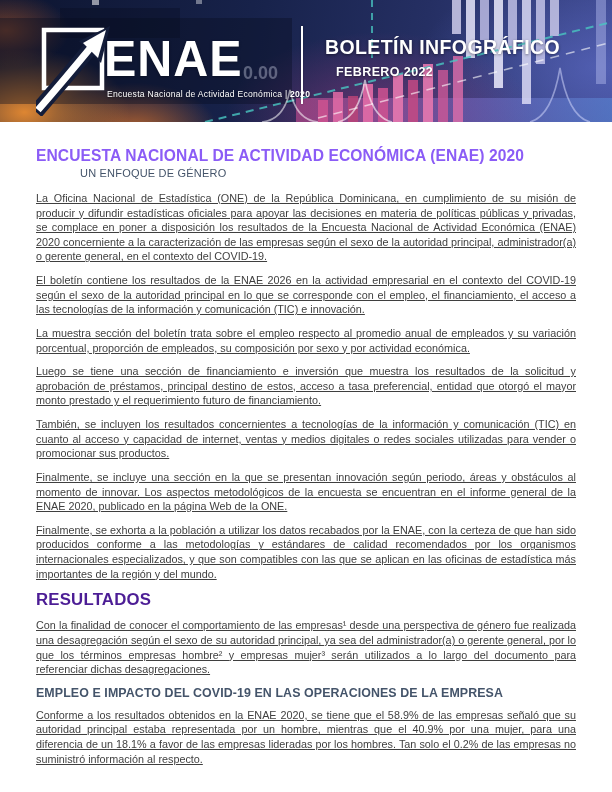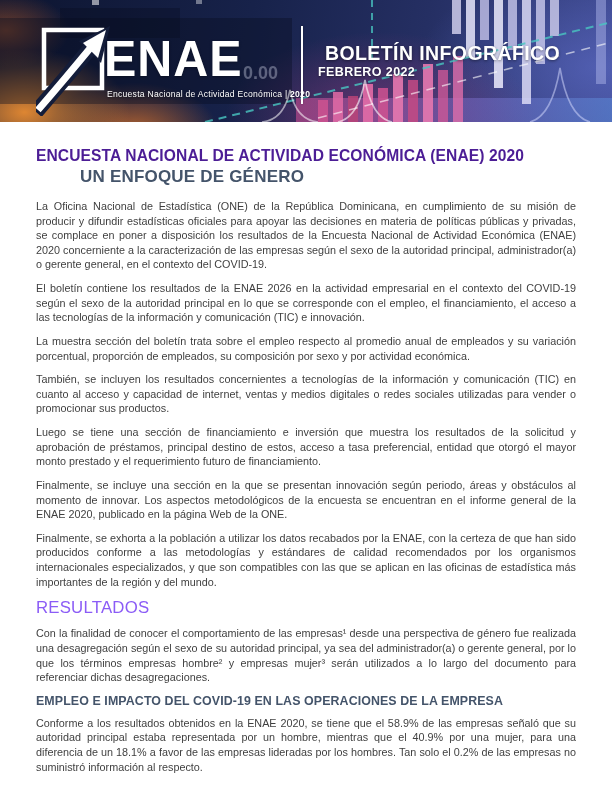--- a/index.html
+++ b/index.html
@@ -44,46 +44,46 @@
     text-shadow: 0 1px 2px rgba(0,0,0,0.5);
   }
   .logo-tagline b { font-weight: bold; }
 
   .banner-divider {
     position: absolute; left: 301px; top: 26px;
     width: 2px; height: 78px; background: #ffffff;
     box-shadow: 0 0 2px rgba(0,0,0,0.3);
   }
   .banner-title {
-    position: absolute; left: 325px; top: 42px;
+    position: absolute; left: 325px; top: 36px;
     color: #ffffff; font-size: 19.5px; font-weight: bold; letter-spacing: 0.4px;
     text-shadow: 0 1px 3px rgba(0,0,0,0.45);
   }
   .banner-date {
-    position: absolute; left: 318px; top: 65px;
+    position: absolute; left: 336px; top: 65px;
     color: #ffffff; font-size: 12.5px; font-weight: bold; letter-spacing: 0.4px;
     text-shadow: 0 1px 2px rgba(0,0,0,0.45);
   }
 
   
   .content { padding: 25px 36px 0 36px; }
   .doc-title {
-    color: #4c1d95; font-size: 15.6px; font-weight: bold;
+    color: #8b5cf6; font-size: 15.6px; font-weight: bold;
     letter-spacing: 0.1px; line-height: 1.15;
   }
   .doc-subtitle {
-    color: #44546a; font-size: 17px; font-weight: bold;
+    color: #44546a; font-size: 11px; font-weight: normal;
     letter-spacing: 0.2px; margin-top: 2px; margin-bottom: 12px; padding-left: 44px;
   }
   .content p {
     color: #3f3f3f; font-size: 10.8px; line-height: 1.355;
-    text-align: justify; margin-bottom: 9px;
+    text-align: justify; margin-bottom: 9px; text-decoration: underline;
   }
   .results-heading {
-    color: #8b5cf6; font-size: 16.8px; font-weight: normal;
+    color: #4c1d95; font-size: 16.8px; font-weight: bold;
     letter-spacing: 0.2px; margin: 5px 0 8px 0;
   }
   .sub-heading {
     color: #44546a; font-size: 12.4px; font-weight: bold;
     letter-spacing: 0.1px; margin: 4px 0 8px 0;
   }
 </style>
 </head>
 <body>
 
@@ -169,22 +169,22 @@
   </header>
 
   <main class="content">
 
     <h1 class="doc-title">ENCUESTA NACIONAL DE ACTIVIDAD ECONÓMICA (ENAE) 2020</h1>
     <h2 class="doc-subtitle">UN ENFOQUE DE GÉNERO</h2>
 
     <p>La Oficina Nacional de Estadística (ONE) de la República Dominicana, en cumplimiento de su misión de producir y difundir estadísticas oficiales para apoyar las decisiones en materia de políticas públicas y privadas, se complace en poner a disposición los resultados de la Encuesta Nacional de Actividad Económica (ENAE) 2020 concerniente a la caracterización de las empresas según el sexo de la autoridad principal, administrador(a) o gerente general, en el contexto del COVID-19.</p>
     <p>El boletín contiene los resultados de la ENAE 2026 en la actividad empresarial en el contexto del COVID-19 según el sexo de la autoridad principal en lo que se corresponde con el empleo, el financiamiento, el acceso a las tecnologías de la información y comunicación (TIC) e innovación.</p>
     <p>La muestra sección del boletín trata sobre el empleo respecto al promedio anual de empleados y su variación porcentual, proporción de empleados, su composición por sexo y por actividad económica.</p>
+    <p>Luego se tiene una sección de financiamiento e inversión que muestra los resultados de la solicitud y aprobación de préstamos, principal destino de estos, acceso a tasa preferencial, entidad que otorgó el mayor monto prestado y el requerimiento futuro de financiamiento.</p>
     <p>También, se incluyen los resultados concernientes a tecnologías de la información y comunicación (TIC) en cuanto al acceso y capacidad de internet, ventas y medios digitales o redes sociales utilizadas para vender o promocionar sus productos.</p>
-    <p>Luego se tiene una sección de financiamiento e inversión que muestra los resultados de la solicitud y aprobación de préstamos, principal destino de estos, acceso a tasa preferencial, entidad que otorgó el mayor monto prestado y el requerimiento futuro de financiamiento.</p>
     <p>Finalmente, se incluye una sección en la que se presentan innovación según periodo, áreas y obstáculos al momento de innovar. Los aspectos metodológicos de la encuesta se encuentran en el informe general de la ENAE 2020, publicado en la página Web de la ONE.</p>
     <p>Finalmente, se exhorta a la población a utilizar los datos recabados por la ENAE, con la certeza de que han sido producidos conforme a las metodologías y estándares de calidad recomendados por los organismos internacionales especializados, y que son compatibles con las que se aplican en las oficinas de estadística más importantes de la región y del mundo.</p>
 
     <h3 class="results-heading">RESULTADOS</h3>
     <p>Con la finalidad de conocer el comportamiento de las empresas¹ desde una perspectiva de género fue realizada una desagregación según el sexo de su autoridad principal, ya sea del administrador(a) o gerente general, por lo que los términos empresas hombre² y empresas mujer³ serán utilizados a lo largo del documento para referenciar dichas desagregaciones.</p>
 
     <h4 class="sub-heading">EMPLEO E IMPACTO DEL COVID-19 EN LAS OPERACIONES DE LA EMPRESA</h4>
     <p>Conforme a los resultados obtenidos en la ENAE 2020, se tiene que el 58.9% de las empresas señaló que su autoridad principal estaba representada por un hombre, mientras que el 40.9% por una mujer, para una diferencia de un 18.1% a favor de las empresas lideradas por los hombres. Tan solo el 0.2% de las empresas no suministró información al respecto.</p>
 
   </main>

